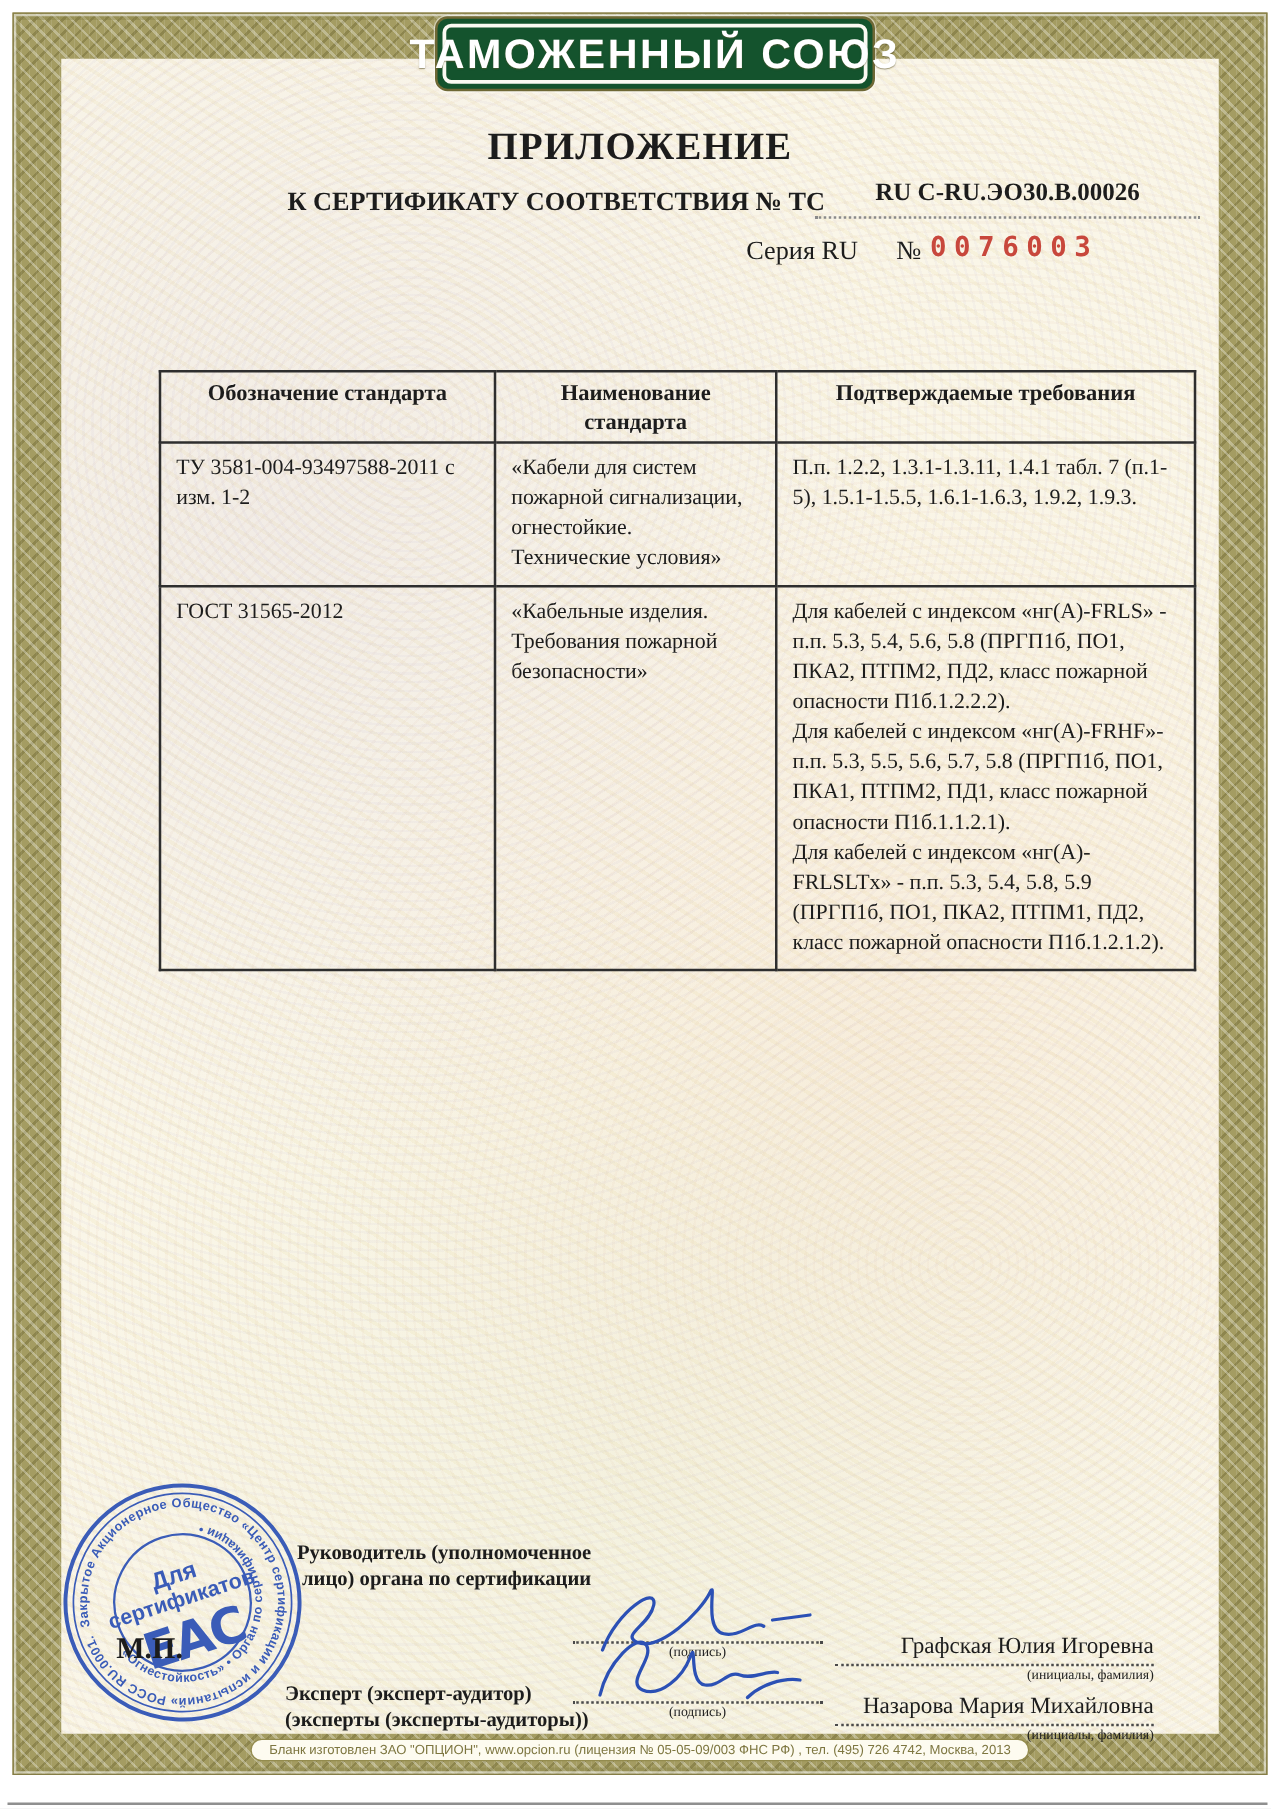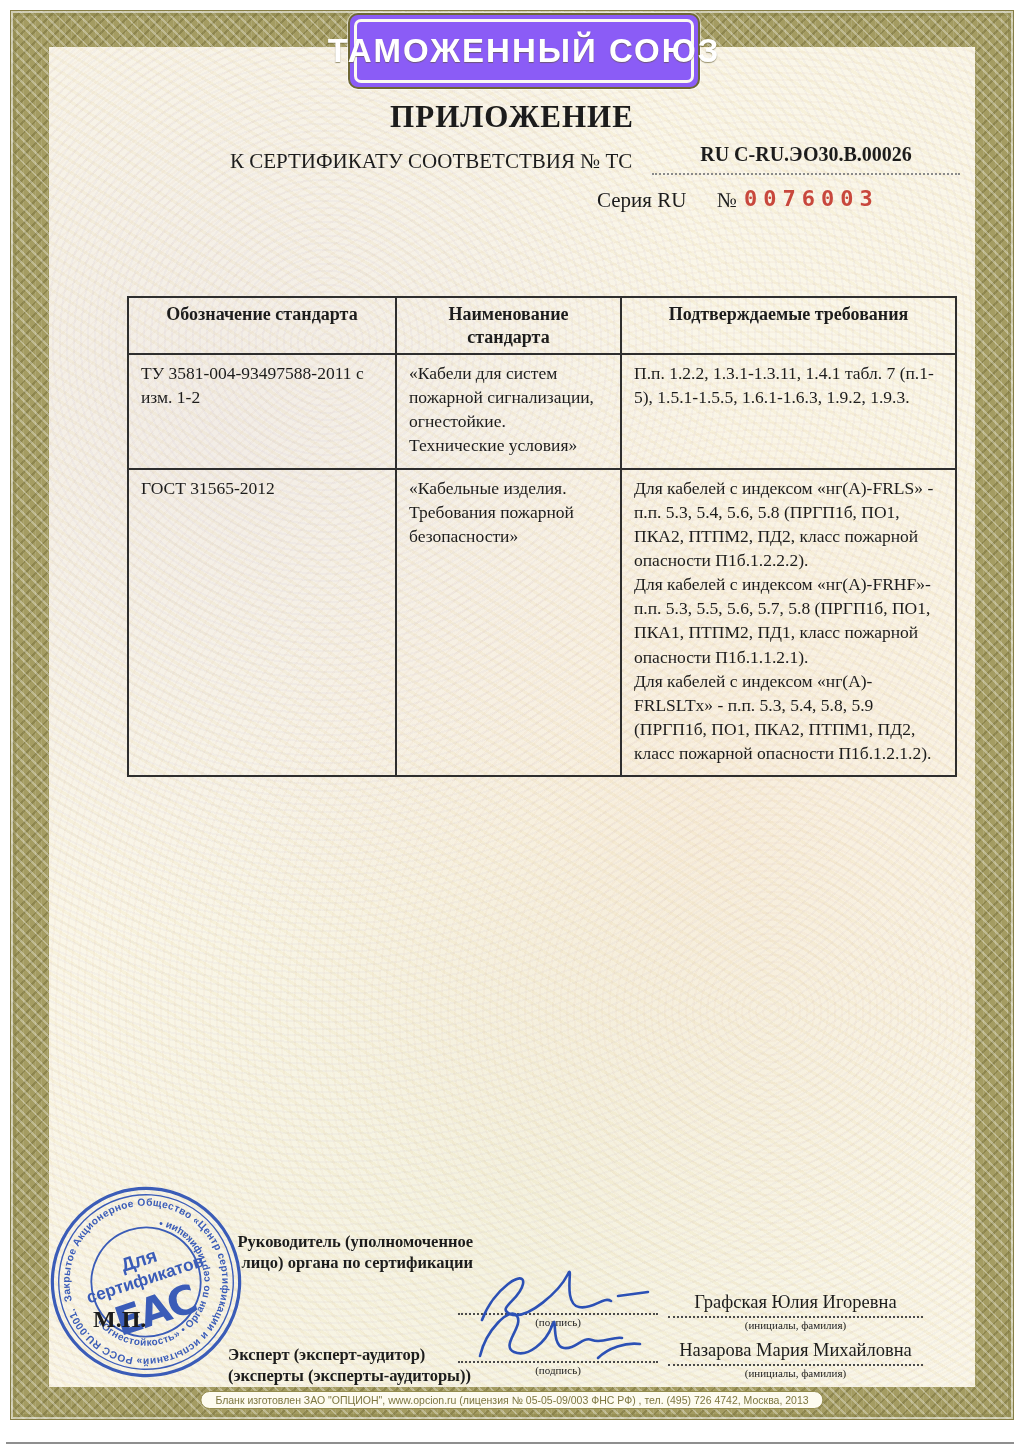--- a/index.html
+++ b/index.html
@@ -26,39 +26,39 @@
     background-image:
       radial-gradient(circle at 18% 28%, rgba(170,150,210,.10), transparent 42%),
       radial-gradient(circle at 72% 58%, rgba(235,185,150,.14), transparent 46%),
       radial-gradient(circle at 50% 85%, rgba(200,210,160,.12), transparent 40%),
       repeating-radial-gradient(circle at 30% 22%, rgba(150,140,200,.055) 0 2px, transparent 2px 7px),
       repeating-radial-gradient(circle at 78% 72%, rgba(205,150,120,.055) 0 2px, transparent 2px 7px),
       repeating-linear-gradient(32deg, rgba(225,205,125,.12) 0 3px, transparent 3px 10px);
   }
   
   .banner {
-    position:absolute; left:348px; top:13px; width:352px; height:76px;
-    background:#8b5cf6; border:2px solid #6e6835; border-radius:10px;
+    position:absolute; left:348px; top:13px; width:352px; height:60px;
+    background:#14532d; border:2px solid #6e6835; border-radius:10px;
     display:flex; align-items:center; justify-content:center; z-index:5;
     box-shadow:0 0 0 1px rgba(255,255,255,.5);
   }
   .banner::before {
     content:""; position:absolute; inset:4px; border:3px solid #fbfaf2; border-radius:7px;
   }
   .banner-text {
     position:relative; color:#fff; font-family:"Liberation Sans","DejaVu Sans",sans-serif;
     font-weight:bold; font-size:33px; letter-spacing:2px; white-space:nowrap;
     text-shadow:0 1px 1px rgba(90,84,40,.6);
   }
   
   .doc-title {
     position:absolute; left:48px; right:48px; top:99px; text-align:center;
     font-size:31px; font-weight:bold; letter-spacing:1px;
   }
-  .cert-label { position:absolute; left:230px; top:149px; font-size:21px; font-weight:normal; white-space:nowrap; }
+  .cert-label { position:absolute; left:230px; top:149px; font-size:21px; font-weight:bold; white-space:nowrap; }
   .cert-number {
     position:absolute; left:652px; top:143px; width:308px; text-align:center;
     font-size:20px; font-weight:bold; padding-bottom:7px;
     border-bottom:2px dotted #8a8a8a; white-space:nowrap;
   }
   .series-label { position:absolute; left:597px; top:188px; font-size:21px; }
   .series-no-sign { position:absolute; left:717px; top:188px; font-size:21px; }
   .serial-number {
     position:absolute; left:744px; top:186px;
     font-family:"DejaVu Sans Mono","Liberation Mono",monospace;
@@ -84,21 +84,21 @@
     transform:rotate(-18deg); opacity:.92; z-index:2;
   }
   .mp-label { position:absolute; left:93px; top:1306px; font-size:24px; font-weight:bold; z-index:3; }
   
   .sig-role {
     position:absolute; width:245px; font-size:16.5px; font-weight:bold; line-height:1.3; z-index:3;
   }
   .sig-cell { position:absolute; width:200px; z-index:3; }
   .sig-line { border-bottom:2px dotted #4a4a4a; height:0; }
   .sig-caption { text-align:center; font-size:11px; margin-top:1px; color:#222; }
-  .name-cell { position:absolute; width:255px; text-align:center; z-index:3; }
+  .name-cell { position:absolute; width:255px; text-align:right; z-index:3;margin-top:15px; }
   .name-text { font-size:18.5px; padding-bottom:3px; border-bottom:2px dotted #4a4a4a; white-space:nowrap; }
   .name-caption { font-size:11px; margin-top:1px; color:#222; }
   .sig-scribble { position:absolute; pointer-events:none; z-index:4; }
   
   .footer-pill {
     position:absolute; left:50%; top:1391px; transform:translateX(-50%);
     background:#fdfbf0; border:1px solid #938b4e; border-radius:10px;
     padding:2px 14px; white-space:nowrap; z-index:6;
     font-family:"Liberation Sans","DejaVu Sans",sans-serif;
     font-size:10.5px; color:#7d7640;

